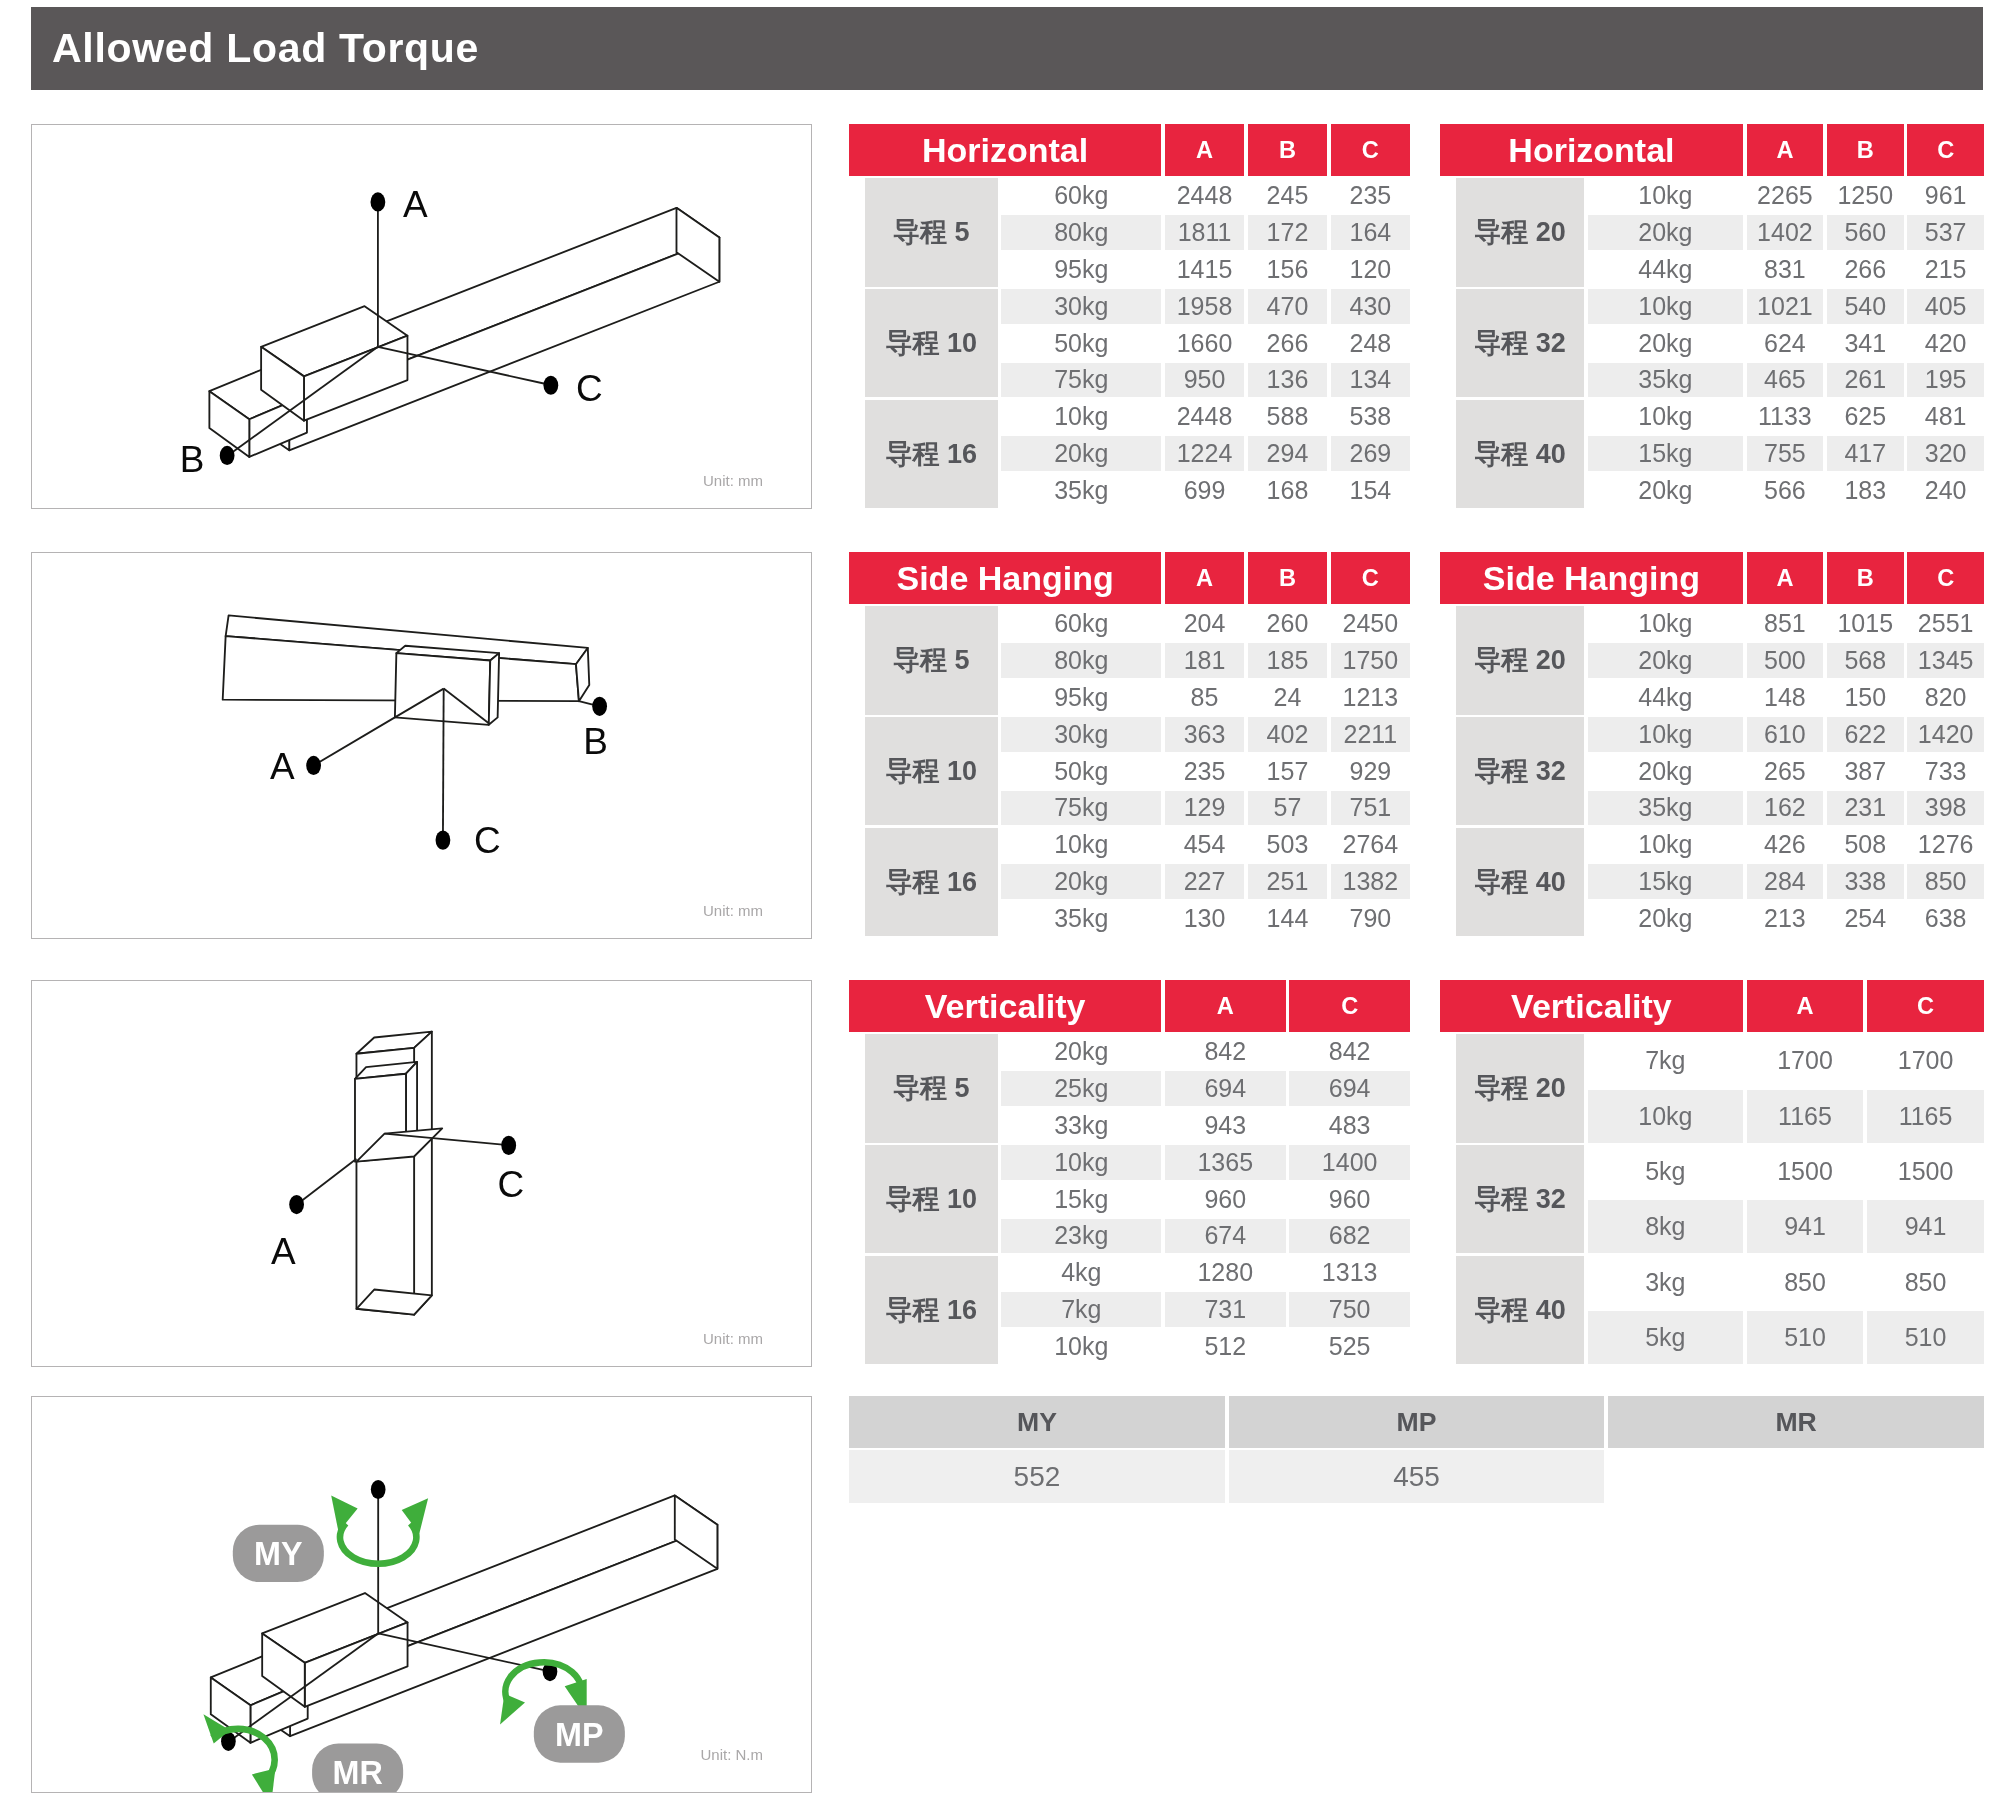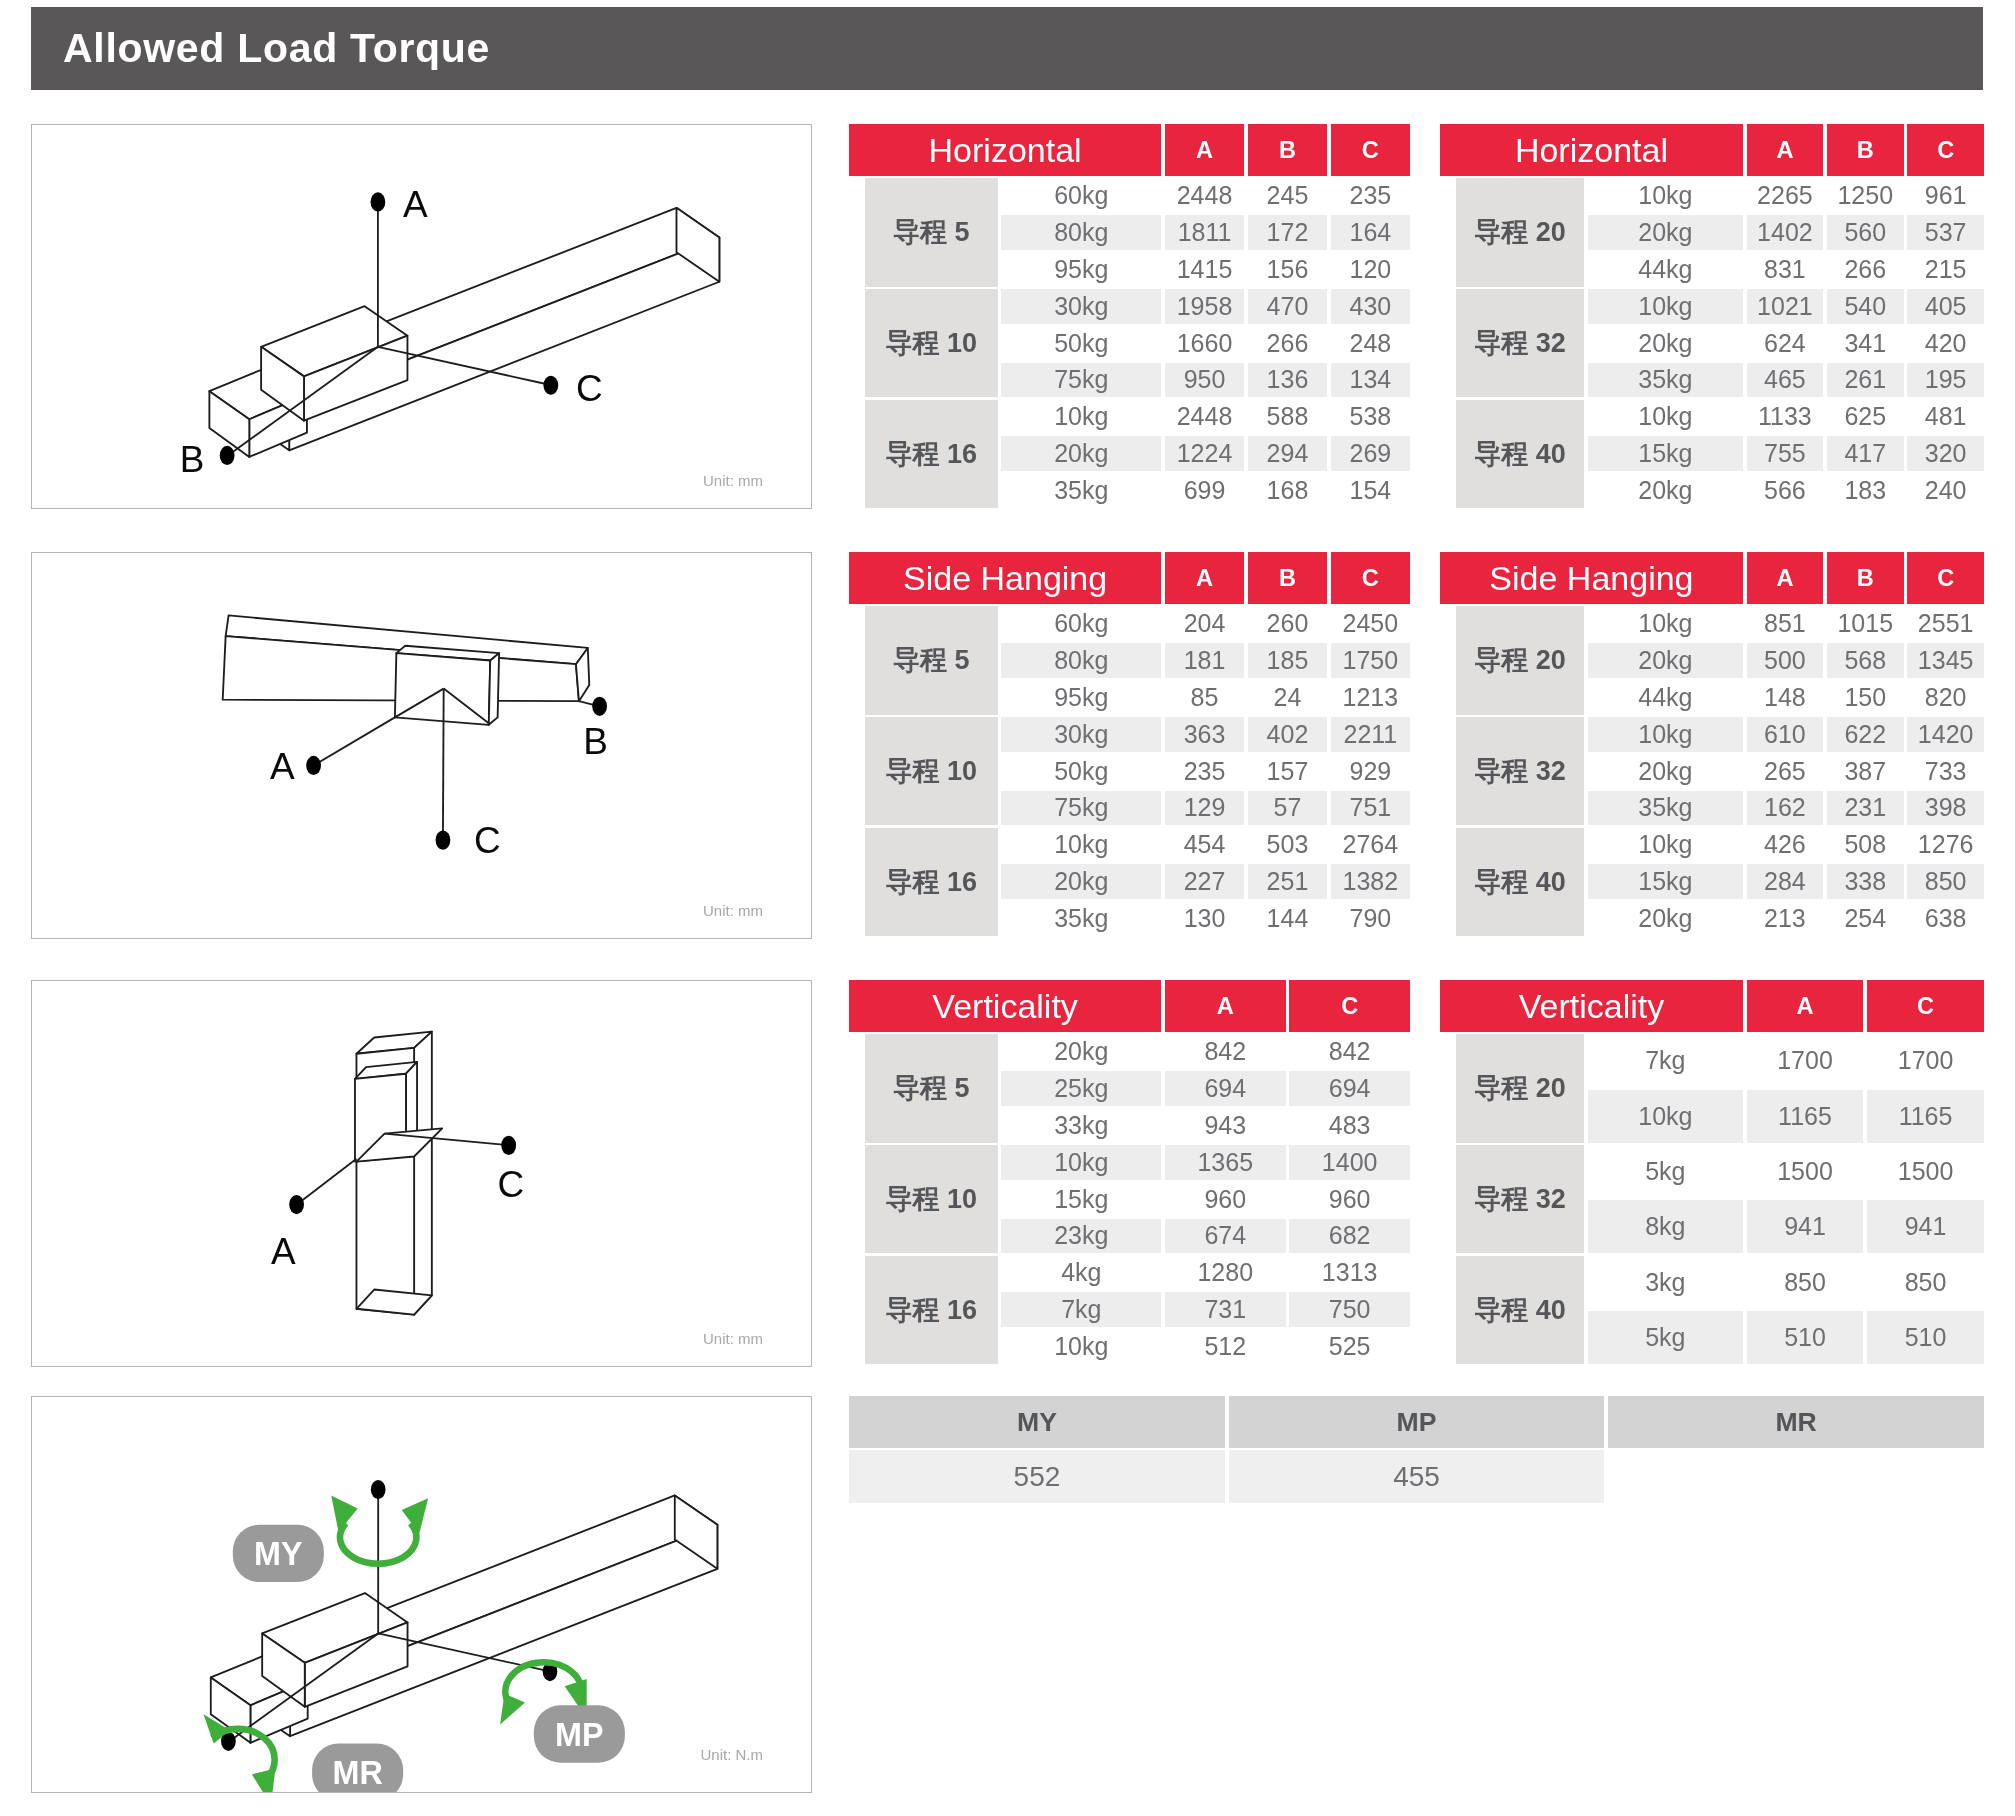--- a/index.html
+++ b/index.html
@@ -4,21 +4,21 @@
 <style>
   html,body{margin:0;padding:0;}
   body{
     width:2015px;height:1817px;position:relative;background:#ffffff;
     font-family:"Liberation Sans", sans-serif;overflow:hidden;
   }
   .titlebar{
     position:absolute;left:31px;top:7.4px;width:1952px;height:83px;
     background:#5a5758;display:flex;align-items:center;
   }
-  .titlebar h1{margin:0;padding-left:32px;font-size:41px;font-weight:bold;color:#ffffff;letter-spacing:0.7px;}
+  .titlebar h1{margin:0;padding-left:21px;font-size:41px;font-weight:bold;color:#ffffff;letter-spacing:0.7px;}
 
   .panel{
     position:absolute;left:31px;width:781px;background:#ffffff;
     border:1.5px solid #b5b3b4;box-sizing:border-box;
   }
   #panel-horizontal{top:124px;height:385px;}
   #panel-side{top:552px;height:387px;}
   #panel-vertical{top:980px;height:387px;}
   #panel-moment{top:1396px;height:397px;}
   .unit{position:absolute;right:48px;bottom:19px;font-size:15px;color:#a9a7a8;text-align:center;}
@@ -40,21 +40,21 @@
   .t3{grid-template-columns:26.5% 28.5% 1fr 1fr 1fr;grid-template-rows:52px repeat(9,1fr);height:384px;}
   .t2{grid-template-columns:26.5% 28.5% 1fr 1fr;grid-template-rows:52px repeat(9,1fr);height:384px;}
   .t2-6{grid-template-columns:26.5% 28.5% 1fr 1fr;grid-template-rows:52px repeat(6,1fr);height:384px;}
   #t-hor-l,#t-side-l,#t-vert-l{left:849px;width:561px;}
   #t-hor-r,#t-side-r,#t-vert-r{left:1440px;width:544px;}
   #t-hor-l,#t-hor-r{top:124px;}
   #t-side-l,#t-side-r{top:552px;}
   #t-vert-l,#t-vert-r{top:980px;}
 
   .cell{display:flex;align-items:center;justify-content:center;}
-  .ttl{background:#e8243f;color:#ffffff;font-weight:normal;font-size:34px;grid-column:1/3;}
+  .ttl{background:#e8243f;color:#ffffff;font-weight:bold;font-size:34px;grid-column:1/3;}
   .colh{background:#e8243f;color:#ffffff;font-weight:bold;font-size:23.6px;}
   .lead{background:#e0dfde;color:#55565a;font-weight:bold;font-size:27px;margin-left:16px;}
   .wcell,.vcell{font-size:25px;color:#6e6f72;}
   .r0{background:#ffffff;}
   .r1{background:#ededed;}
 
   #t-inertia{
     left:849px;top:1396px;width:1135px;height:387px;
     grid-template-columns:1fr 1fr 1fr;grid-template-rows:52px 53px 1fr;
   }

